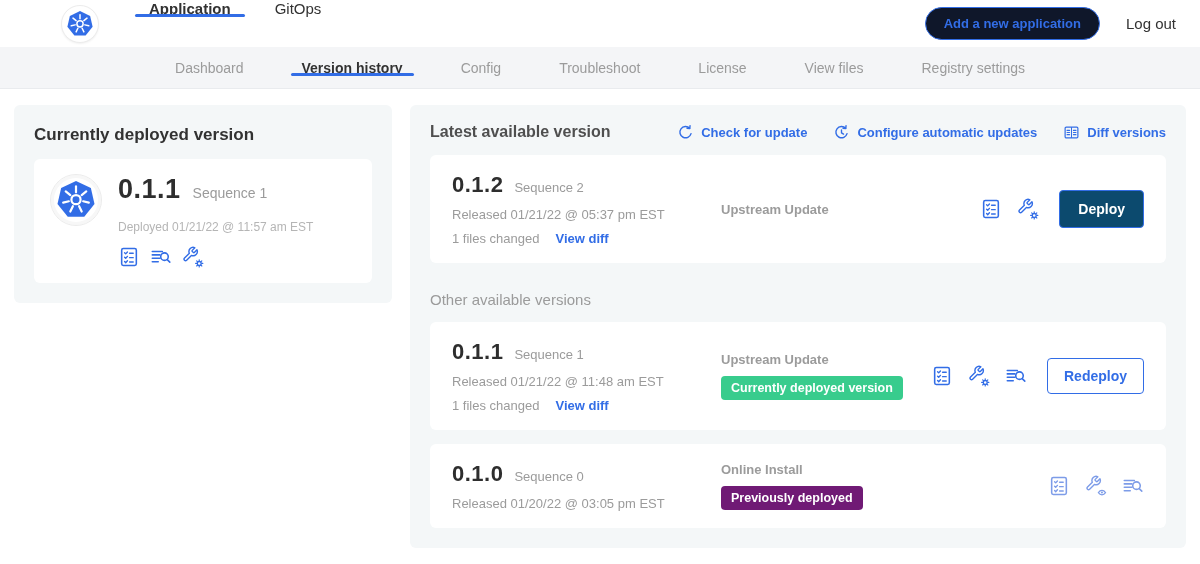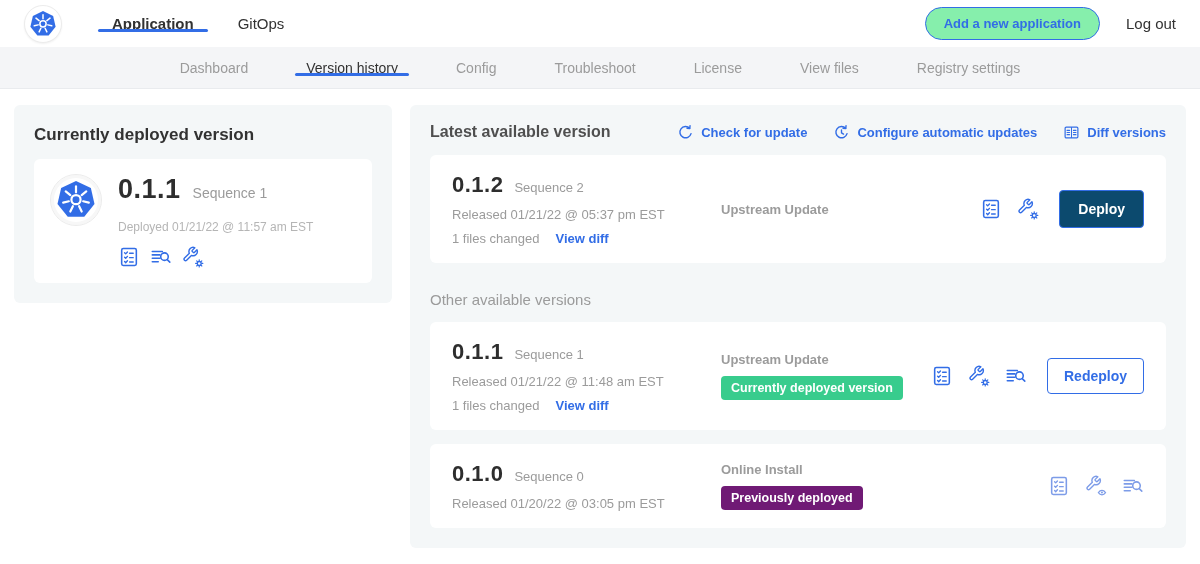--- a/index.html
+++ b/index.html
@@ -1,42 +1,42 @@
 <!DOCTYPE html>
 <html><head>
 <meta charset="utf-8">
 <style>
   * { margin:0; padding:0; box-sizing:border-box; }
   html,body { width:1200px; height:564px; overflow:hidden; background:#fff;
     font-family:"Liberation Sans", sans-serif; color:#323232; }
 
   
-  .topnav { height:47px; display:flex; align-items:center; padding:0 24px; background:#fff; }
+  .topnav { height:47px; display:flex; align-items:flex-start; padding:0 24px; background:#fff;margin-left:37px; }
   .logo-badge { width:38px; height:38px; border-radius:50%; background:#fff;
     border:1px solid #ececec; box-shadow:0 1px 2px rgba(0,0,0,.06);
     display:flex; align-items:center; justify-content:center; align-self:center; margin-right:28px; }
   .logo-badge svg { width:30px; height:30px; }
   .topnav-tabs { display:flex; }
   .top-tab { position:relative; display:flex; align-items:center; padding:0 22px;
     font-size:15px; font-weight:500; cursor:pointer; }
   .top-tab.active { font-weight:700; }
   .top-tab.active::after { content:""; position:absolute; left:8px; right:8px; bottom:0;
     height:3px; background:#326de6; border-radius:2px; }
   .topnav-spacer { flex:1; }
-  .pill-btn { align-self:center; border:1px solid #326de6; color:#326de6; background:#86efac;
+  .pill-btn { align-self:center; border:1px solid #326de6; color:#326de6; background:#0f172a;
     font-family:inherit; font-size:13px; font-weight:700; padding:8px 18px; border-radius:17px;
     margin-right:26px; cursor:pointer; }
   .logout { align-self:center; font-size:15px; font-weight:500; cursor:pointer; }
 
   
   .subnav { height:42px; background:#f4f5f7; border-bottom:1px solid #e9ebee;
     display:flex; justify-content:center;align-items:center; }
   .sub-tab { position:relative; display:flex; align-items:center; padding:0 29px;
     font-size:14px; font-weight:500; color:#9b9b9b; cursor:pointer; }
-  .sub-tab.active { color:#323232; font-weight:400; }
+  .sub-tab.active { color:#323232; font-weight:700; }
   .sub-tab.active::after { content:""; position:absolute; left:18px; right:18px; bottom:0;
     height:3px; background:#326de6; border-radius:2px; }
 
   
   .main { display:flex; align-items:flex-start; gap:18px; padding:16px 14px; }
   .panel { background:#f4f7f8; border-radius:6px; }
 
   
   .left-panel { width:378px; padding:20px; flex:none; }
   .left-title { font-size:17px; font-weight:700; color:#323232; }

